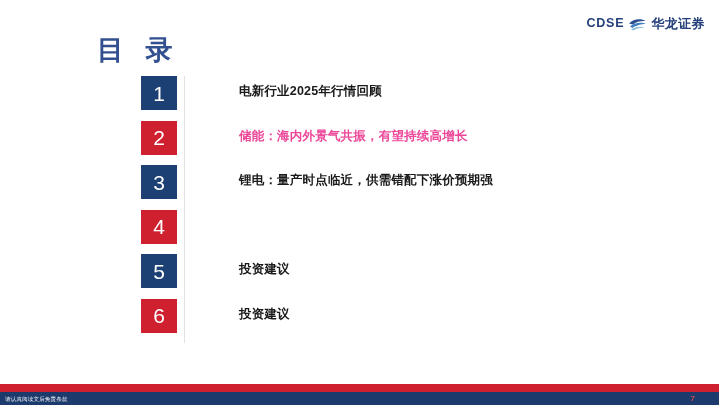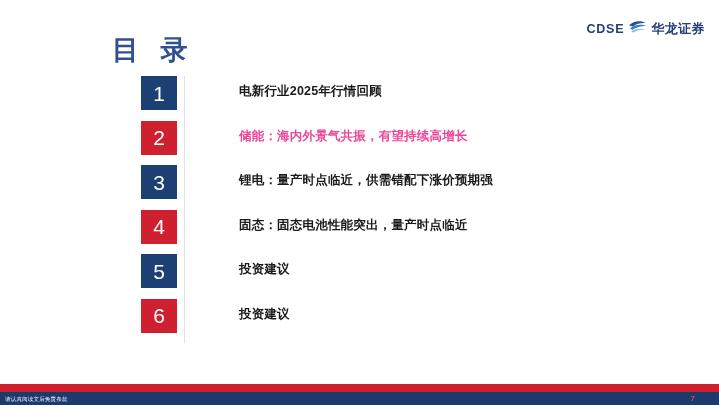--- a/index.html
+++ b/index.html
@@ -10,37 +10,37 @@
   }
   .slide{
     position:relative;
     width:719px; height:405px;
     background:#ffffff;
   }
 
   
   .logo{
     position:absolute; top:17px; right:14px;
-    display:flex; align-items:flex-end; gap:4px;
+    display:flex; align-items:flex-start; gap:4px;
     height:18px;
   }
   .logo-cdse{
     font-size:12.5px; font-weight:bold; letter-spacing:.8px;
     color:#25407a; line-height:1;
     font-family:"Liberation Sans","DejaVu Sans",sans-serif;
   }
   .logo-mark{ width:19px; height:16px; display:block; }
   .logo-cn{
     font-size:13px; font-weight:bold; letter-spacing:.4px;
     color:#25407a; line-height:1;
   }
 
   
   .page-title{
-    position:absolute; left:112px; top:36px;
+    position:absolute; left:97px; top:36px;
     font-size:27px; font-weight:bold;
     letter-spacing:7px;
     color:#32508f;
     line-height:1.1;
   }
 
   
   .toc{
     position:absolute; left:141px; top:76px;
     width:520px;
@@ -148,21 +148,20 @@
 
     <div class="toc-row">
       <div class="toc-num navy">3</div>
       <div class="toc-rule"></div>
       <div class="toc-label">锂电：量产时点临近，供需错配下涨价预期强</div>
     </div>
 
     <div class="toc-row">
       <div class="toc-num red">4</div>
       <div class="toc-rule"></div>
-      <div class="toc-label">固态：固态电池性能突出，量产时点临近</div>
     </div>
 
     <div class="toc-row">
       <div class="toc-num navy">5</div>
       <div class="toc-rule"></div>
       <div class="toc-label">投资建议</div>
     </div>
 
     <div class="toc-row">
       <div class="toc-num red">6</div>

